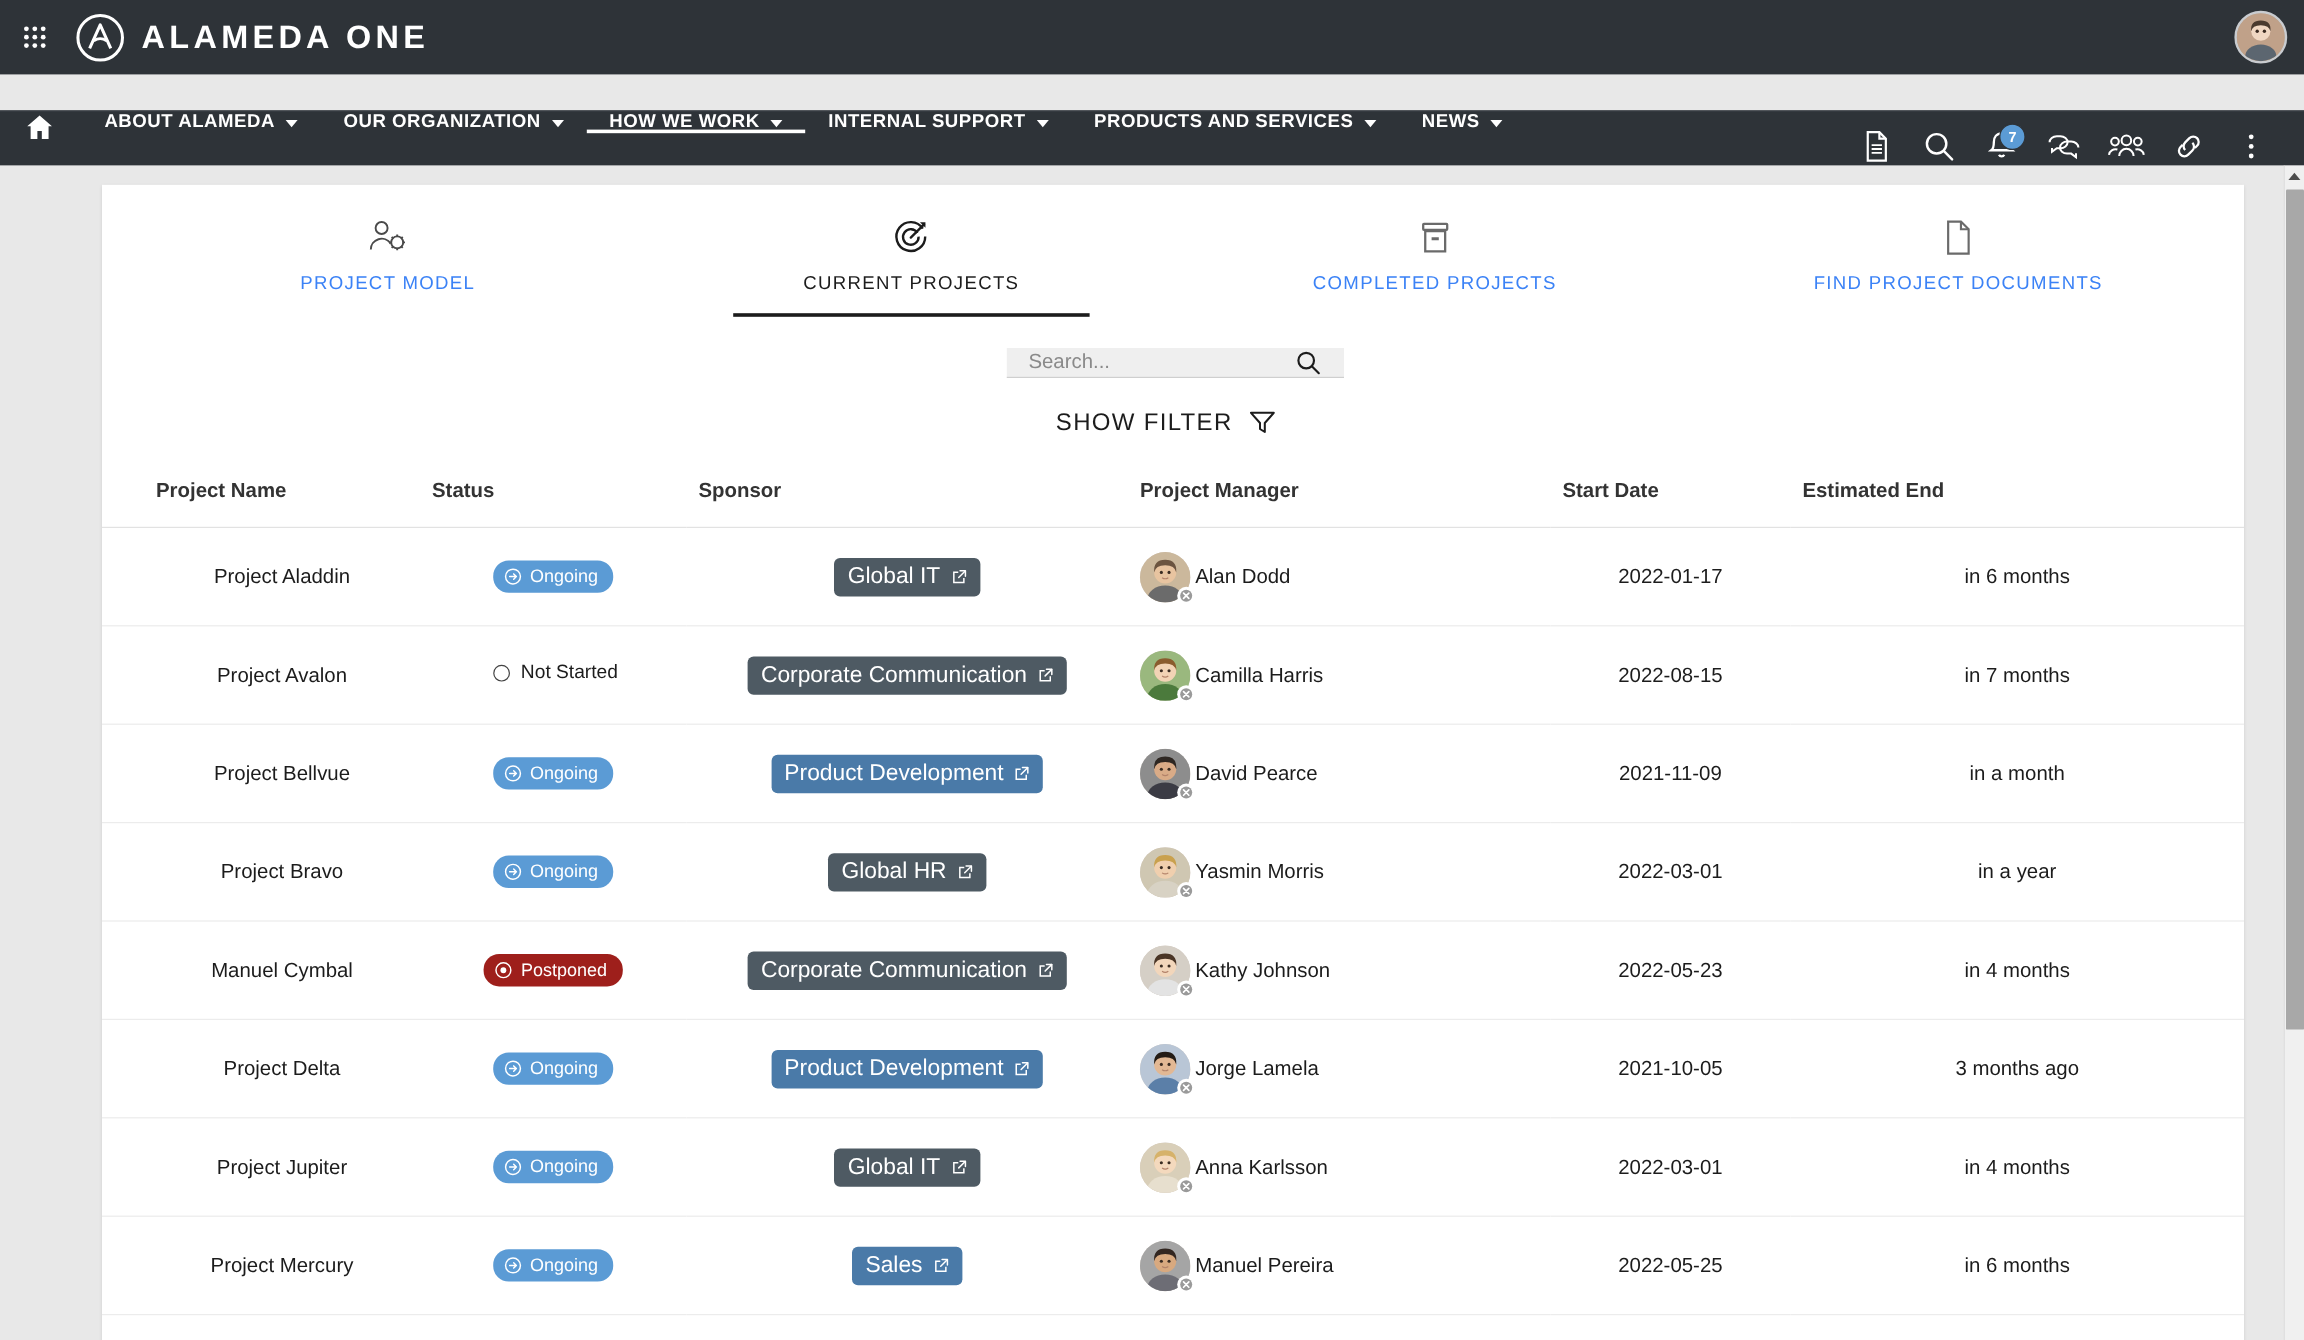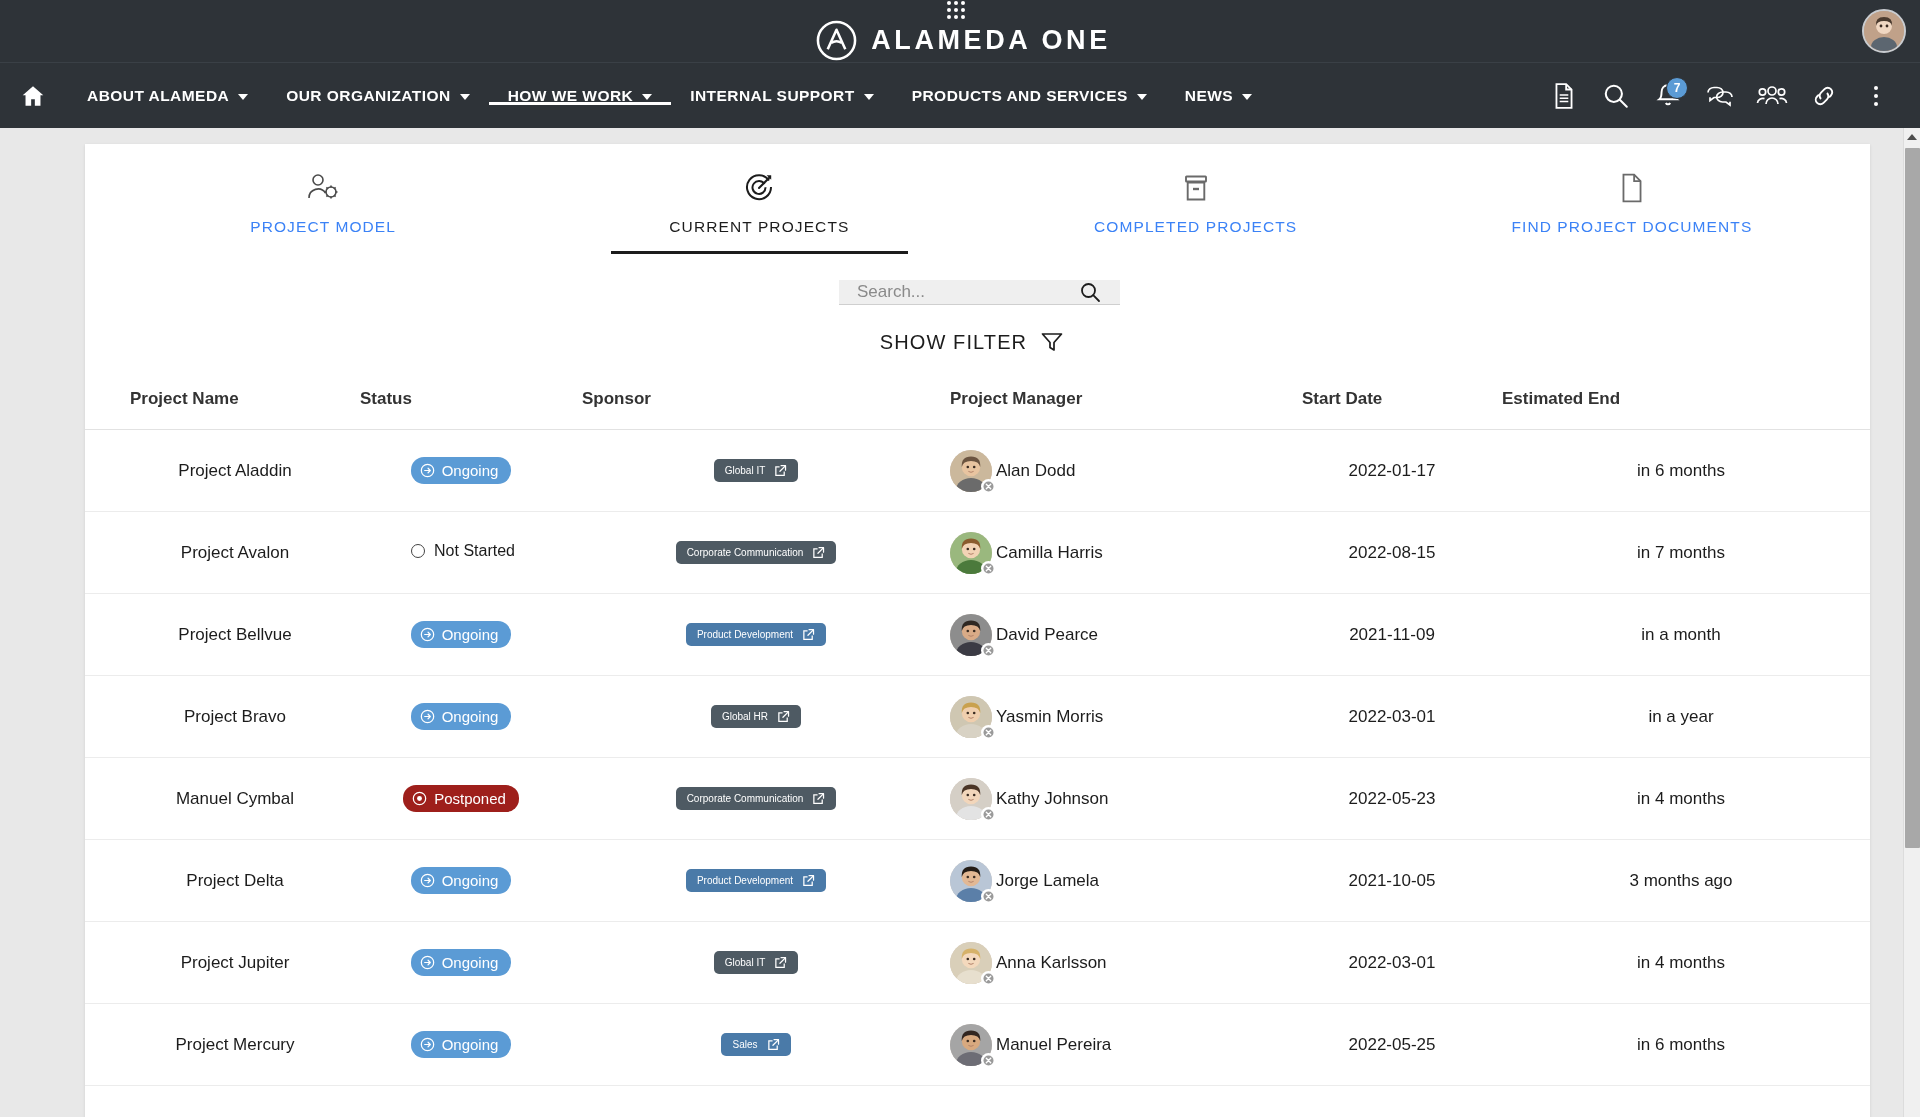--- a/index.html
+++ b/index.html
@@ -9,44 +9,44 @@
     background: #e8e8e8;
     overflow: hidden;
   }
 
   
   .brandbar {
     height: 62px; background: #2e3338;
     display: flex; align-items: center;
     padding: 0 18px 0 10px;
     position: relative;
-    flex-direction: column;
   }
   .waffle { width: 38px; height: 38px; display: flex; align-items: center; justify-content: center; cursor: pointer; }
   .waffle-grid { display: grid; grid-template-columns: repeat(3, 4px); grid-template-rows: repeat(3, 4px); gap: 3px; }
   .waffle-grid i { width: 4px; height: 4px; background: #fff; border-radius: 50%; display: block; }
   .brand { display: flex; align-items: center; gap: 13px; margin-left: 14px; cursor: pointer; }
   .brand-logo { width: 43px; height: 43px; }
   .brand-text {
     color: #fff; font-size: 27px; font-weight: 700; letter-spacing: 3.6px;
   }
   .profile-avatar {
     position: absolute; right: 14px; top: 9px;
     width: 44px; height: 44px; border-radius: 50%;
     overflow: hidden; border: 2px solid #c9ccd0; cursor: pointer;
     background: #b9a894;
   }
 
   
   .navbar {
-    height: 66px; background: #2e3338;
-    display: flex; align-items: center;
+    height: 46px; background: #2e3338;
+    display: flex; align-items: flex-start;
     padding: 0 18px 0 0;
     border-top: 1px solid #3a4046;
     position: relative;
+    margin-top: 30px;
   }
   .nav-home {
     display: flex; align-items: center; padding: 0 22px 0 20px; cursor: pointer;
   }
   .nav-items { display: flex; align-items: stretch; }
   .nav-item {
     display: flex; align-items: center; gap: 9px;
     padding: 0 19px; cursor: pointer;
     color: #fff; font-size: 15.5px; font-weight: 700; letter-spacing: 0.45px;
     position: relative; white-space: nowrap;
@@ -162,21 +162,21 @@
     font-size: 16px; color: #1c1c1c; padding-left: 4px;
   }
   .circle-outline {
     width: 14px; height: 14px; border: 1.6px solid #444; border-radius: 50%;
     display: inline-block;
   }
 
   .sponsor-pill {
     display: inline-flex; align-items: center; gap: 9px;
     padding: 5px 11px; border-radius: 5px;
-    font-size: 10px; color: #fff; cursor: pointer;
+    font-size: 19px; color: #fff; cursor: pointer;
   }
   .sponsor-pill.gray { background: #4e5a63; }
   .sponsor-pill.blue { background: #4a7aa8; }
 
   .pm-cell { display: flex; align-items: center; gap: 4px; }
   .avatar-wrap { position: relative; width: 42px; height: 42px; flex: none; }
   .avatar {
     width: 42px; height: 42px; border-radius: 50%; overflow: hidden;
     display: block; background: #d6ccc2;
   }

